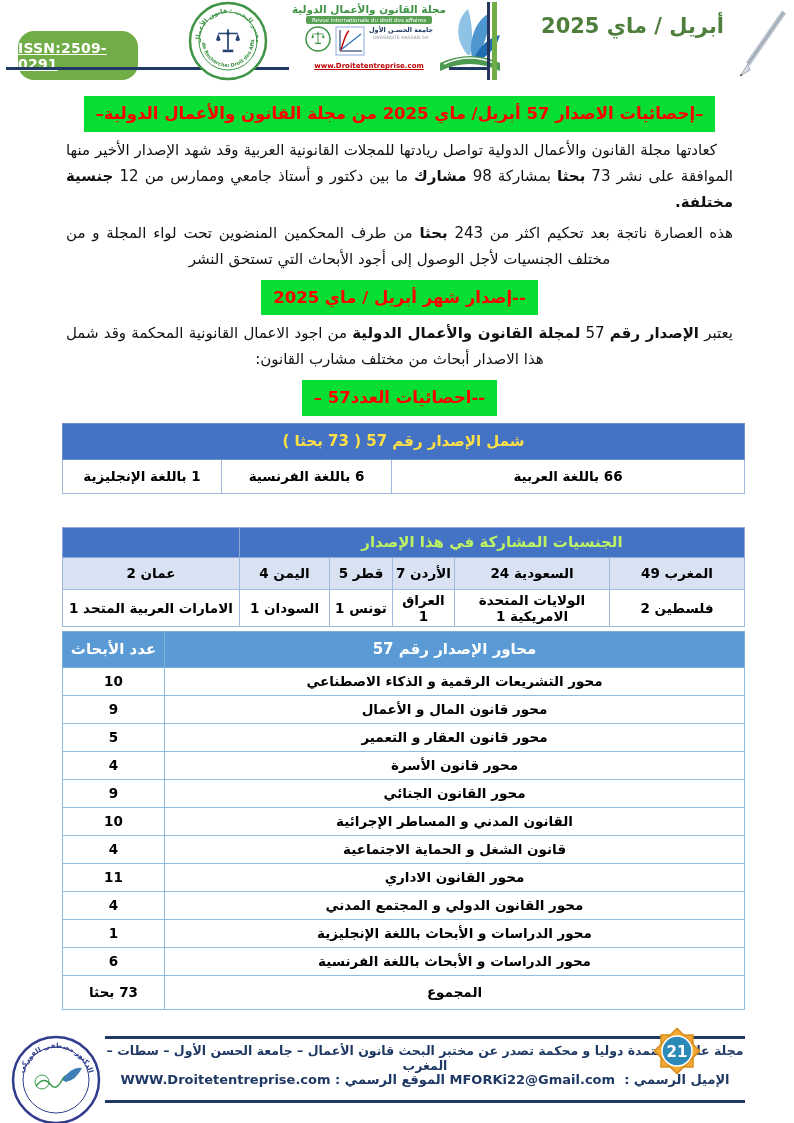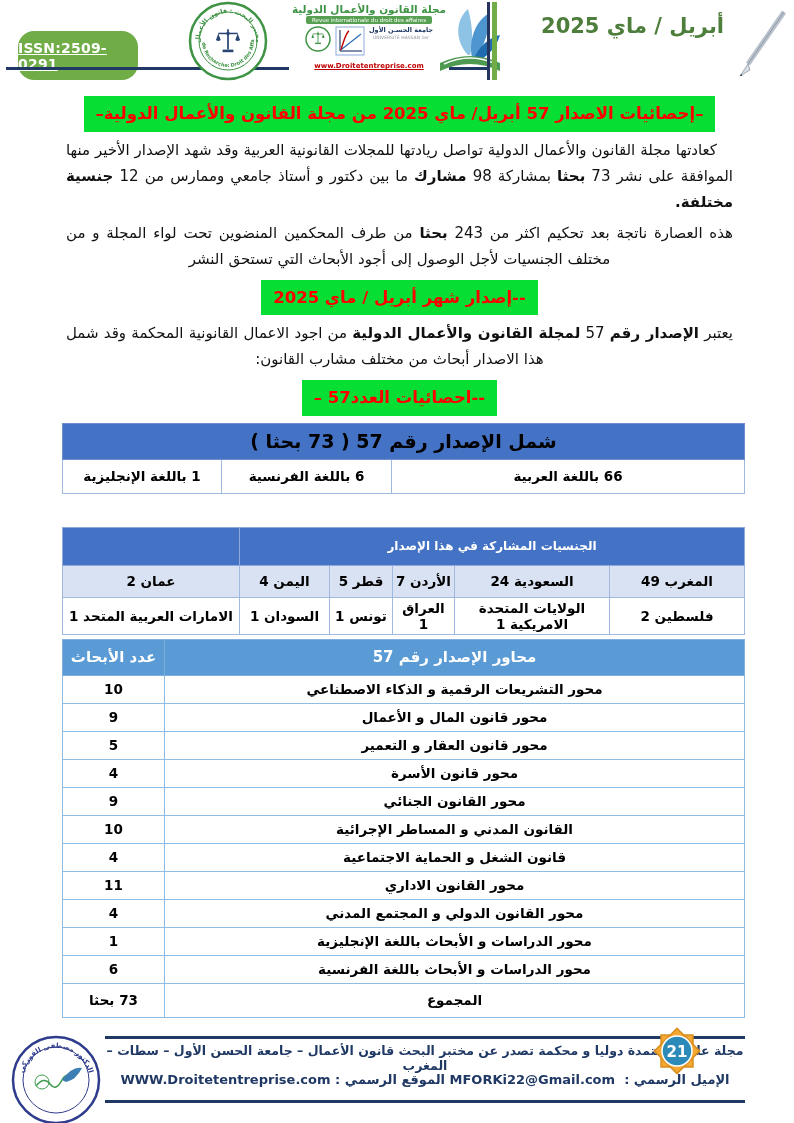--- a/index.html
+++ b/index.html
@@ -45,24 +45,24 @@
   .hl{display:table;margin:8px auto 0;background:var(--highlight-green);color:var(--heading-red);
     font-weight:bold;font-size:16.5px;line-height:1.55;padding:5px 12px;text-align:center;}
   .para{margin:5px 12px 0;font-size:15px;line-height:26px;color:#111;text-align:justify;
     text-indent:16px;}
   .para b{font-weight:bold;}
   .center-last{text-align-last:center;text-indent:0;}
   table{border-collapse:collapse;width:682px;table-layout:fixed;margin-top:4px;}
   td{border:1px solid var(--border-blue);font-weight:bold;color:#000;text-align:center;
      font-size:13.5px;padding:2px 3px;}
   .t1{margin-top:7px;}
-  .t1 .t1-head{background:var(--th-blue);color:#000000;font-size:19px;height:36px;border-color:#6E8FCB;}
+  .t1 .t1-head{background:var(--th-blue);color:#fde047;font-size:15px;height:36px;border-color:#6E8FCB;}
   .t1 td{height:34px;}
   .t2{margin-top:33px;}
-  .t2 .t2-head,.t2 .t2-head-empty{background:var(--th-blue);color:#ffffff;font-size:12px;height:38px;
+  .t2 .t2-head,.t2 .t2-head-empty{background:var(--th-blue);color:#bef264;font-size:15px;height:30px;
      border-color:#8FA9DB;}
   .t2 td{height:32px;}
   .t2 .light td{background:var(--row-light);}
   .t3{margin-top:4px;}
   .t3 .t3-head td{background:var(--th-light-blue);color:#fff;font-size:15px;height:36px;border-color:#7FB0DC;}
   .t3 td{height:28px;border-color:#8FBCE3;}
   .t3 .total-row td{height:34px;}
   
   footer{position:absolute;top:1020px;left:0;width:794px;height:103px;direction:ltr;}
   .f-rule{position:absolute;left:105px;width:640px;height:2.5px;background:var(--footer-navy);}

